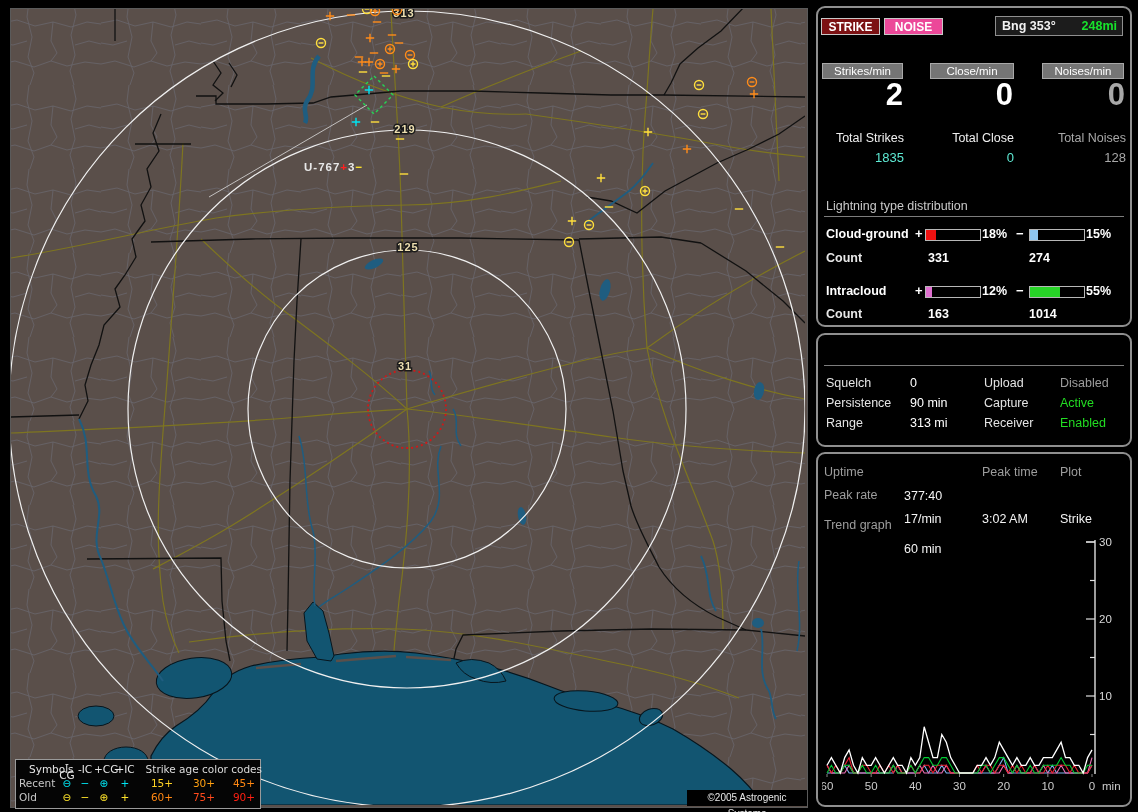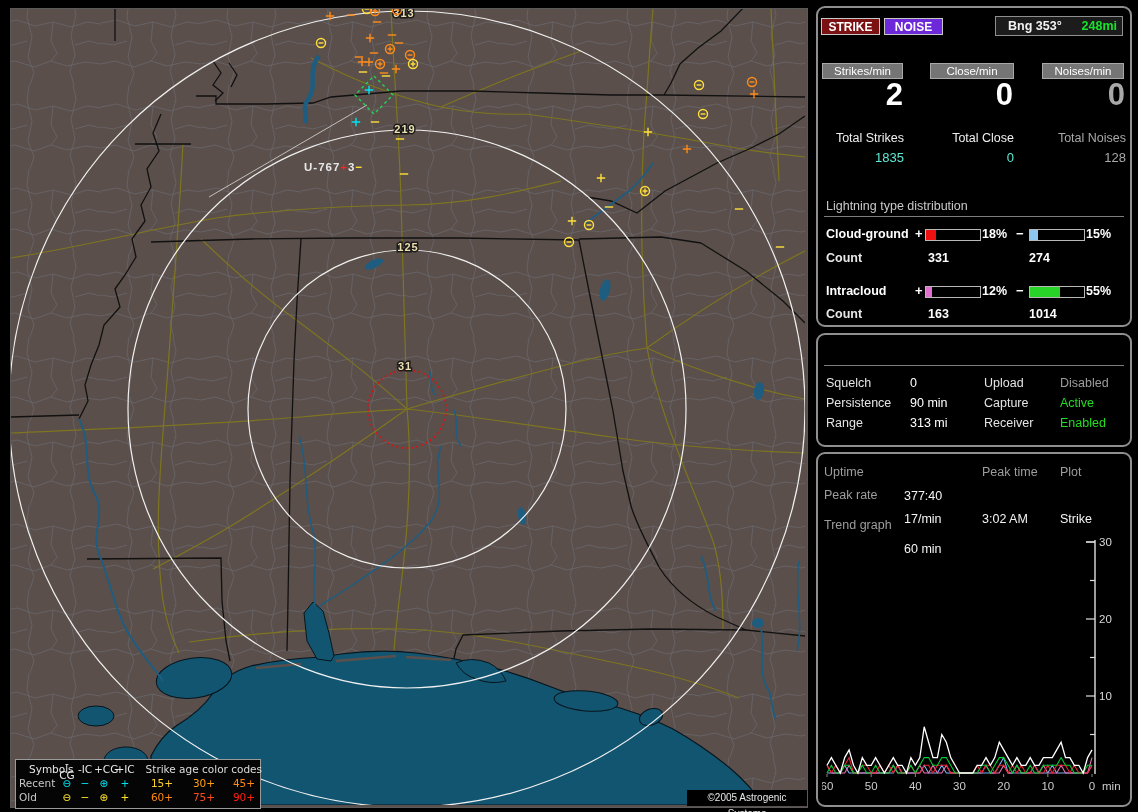--- a/index.html
+++ b/index.html
@@ -21,24 +21,24 @@
     color:#e8e8e8;font-size:10px;text-align:center;line-height:16px;}
   
   .panel{position:absolute;background:#000;border:2px solid #8f8f8f;border-radius:9px;box-sizing:border-box;}
   #p1{left:816px;top:6px;width:316px;height:321px;}
   #p2{left:816px;top:333px;width:316px;height:114px;}
   #p3{left:816px;top:452px;width:316px;height:355px;}
   
   .topbtn{position:absolute;top:10px;height:17px;font-size:12px;font-weight:bold;color:#fff;
     text-align:center;line-height:17px;border:1px solid #c8c8c8;box-sizing:border-box;cursor:default;}
   #btn-strike{left:3px;width:59px;background:#7c1113;}
-  #btn-noise{left:66px;width:59px;background:#6d28d9;}
+  #btn-noise{left:66px;width:59px;background:#ec4899;}
   #bng-box{position:absolute;left:177px;top:8px;width:128px;height:20px;background:#1c1c1c;
     border:1px solid #8f8f8f;box-sizing:border-box;font-size:12.5px;font-weight:bold;line-height:18px;}
-  #bng-box .bng-label{color:#f2f2f2;padding-left:12px;}
+  #bng-box .bng-label{color:#f2f2f2;padding-left:6px;}
   #bng-box .bng-range{color:#17e22c;position:absolute;right:5px;top:0;}
   .hdrbtn{position:absolute;top:55px;height:16px;background:#757575;border:1px solid #a8a8a8;
     color:#fff;font-size:11.5px;text-align:center;line-height:14px;box-sizing:border-box;}
   #hb1{left:4px;width:81px;} #hb2{left:112px;width:84px;} #hb3{left:224px;width:82px;}
   .rate{position:absolute;top:69px;font-size:31px;font-weight:bold;color:#fff;text-align:right;letter-spacing:1px;}
   .rate.dim,.tlab.dim,.tval.dim{color:#a8a8a8;}
   .col1{left:2px;width:84px;} .col2{left:110px;width:86px;} .col3{left:222px;width:86px;}
   .tlab{position:absolute;top:123px;font-size:12.5px;color:#f0f0f0;text-align:right;}
   .tval{position:absolute;top:142px;font-size:13px;color:#5eead4;text-align:right;}
   .dist-title{position:absolute;left:8px;top:191px;font-size:12.5px;color:#c9c9c9;}

